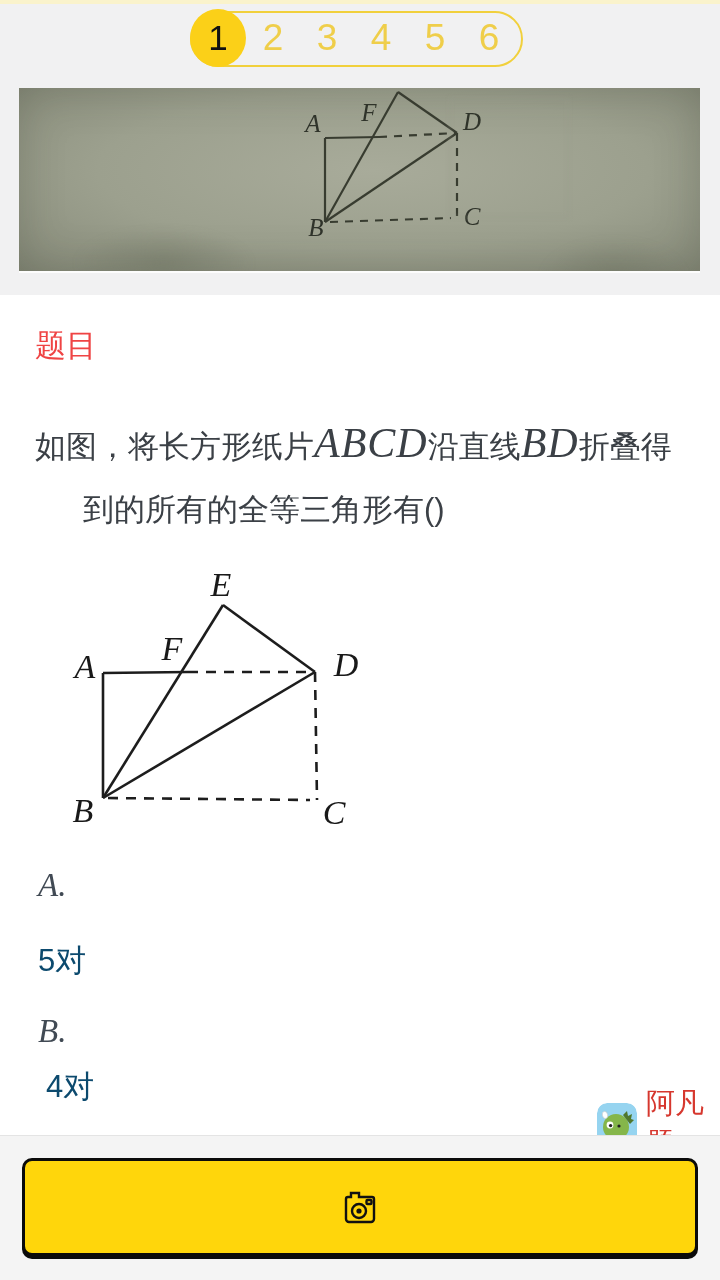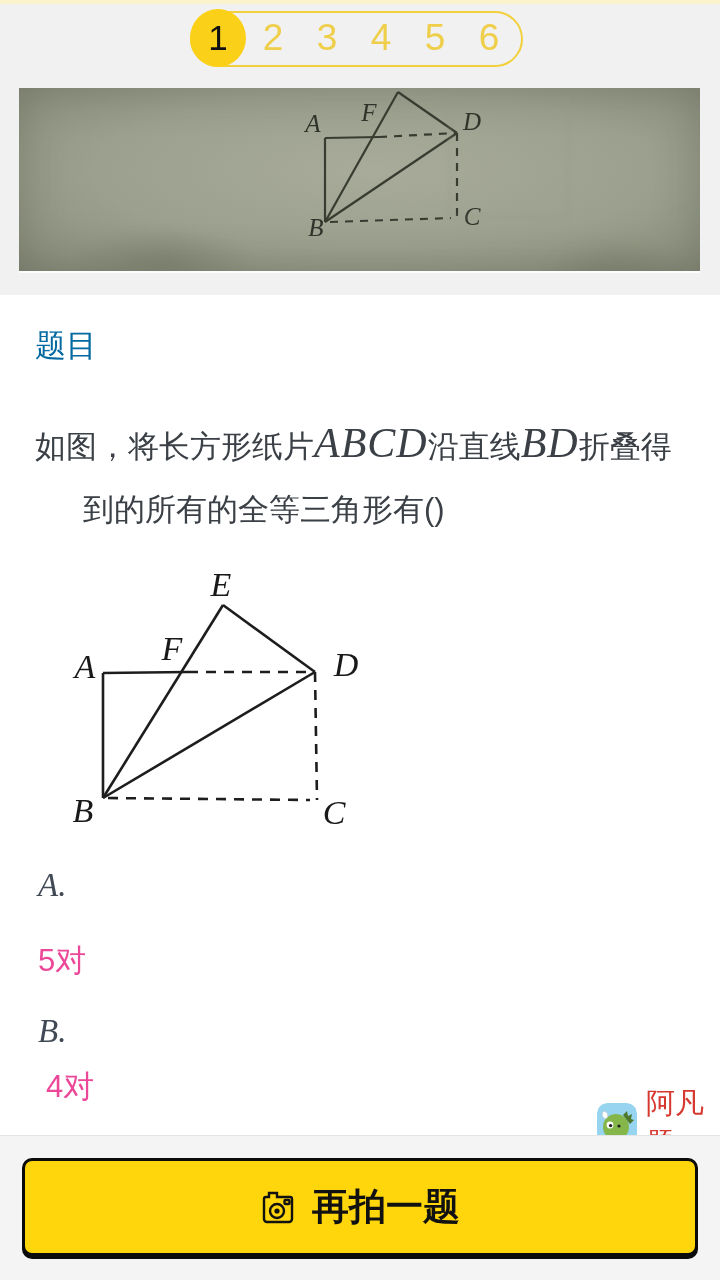--- a/index.html
+++ b/index.html
@@ -61,21 +61,21 @@
     font-family:"Liberation Serif", serif; font-style:italic;
     fill:#2f332a; font-size:25px;
   }
   .fig-photo line, .fig-photo polyline { stroke:#383c30; stroke-width:2.2; fill:none; }
   .fig-photo .dash { stroke-dasharray:8 7; }
 
   
   .content { position:absolute; left:0; top:295px; width:720px; height:840px; background:#ffffff; }
   .section-title {
     position:absolute; left:35px; top:30px;
-    font-size:31px; color:#0369a1;
+    font-size:31px; color:#ef4444;
   }
   .q-line { position:absolute; left:35px; font-size:31px; color:#3b4046; white-space:nowrap; }
   .q-line1 { top:124px; }
   .q-line2 { top:194px;margin-left:48px; }
   .math-var {
     font-family:"Liberation Serif", serif; font-style:italic;
     font-size:42px; color:#3b4046; letter-spacing:1px;
   }
 
   
@@ -86,21 +86,21 @@
   }
   .fig-main line { stroke:#1d1d1d; stroke-width:2.6; fill:none; }
   .fig-main .dash { stroke-dasharray:10 8; }
 
   
   .opt-letter {
     position:absolute; left:38px;
     font-family:"Liberation Serif", serif; font-style:italic;
     font-size:33px; color:#414a54;
   }
-  .opt-text { position:absolute; left:38px; font-size:31px; color:#ec4899; }
+  .opt-text { position:absolute; left:38px; font-size:31px; color:#0c4a6e; }
   .optA-letter { top:572px; }
   .optA-text   { top:645px; }
   .optB-letter { top:718px; }
   .optB-text   { top:771px;margin-left:8px; }
 
   
   .watermark { position:absolute; left:597px; top:1084px; display:flex; align-items:center; }
   .wm-icon {
     width:40px; height:42px; border-radius:10px; overflow:hidden; flex:0 0 auto;
   }
@@ -215,17 +215,16 @@
       <span class="cam-icon">
         <svg width="36" height="36" viewBox="0 0 36 36">
           <g fill="none" stroke="#111111" stroke-width="2.4">
             <path d="M6 8 h3 v-4 h8 v4 h13 a2 2 0 0 1 2 2 v20 a3 3 0 0 1 -3 3 h-22 a3 3 0 0 1 -3 -3 v-20 a2 2 0 0 1 2 -2 z"></path>
             <rect x="24.5" y="11" width="5" height="4" rx="1"></rect>
             <circle cx="17" cy="22" r="7"></circle>
             <circle cx="17" cy="22" r="2.6" fill="#111111" stroke="none"></circle>
           </g>
         </svg>
       </span>
-      <span>再拍一题</span>
     </div>
   </div>
 
 </div>
 
 </body></html>

